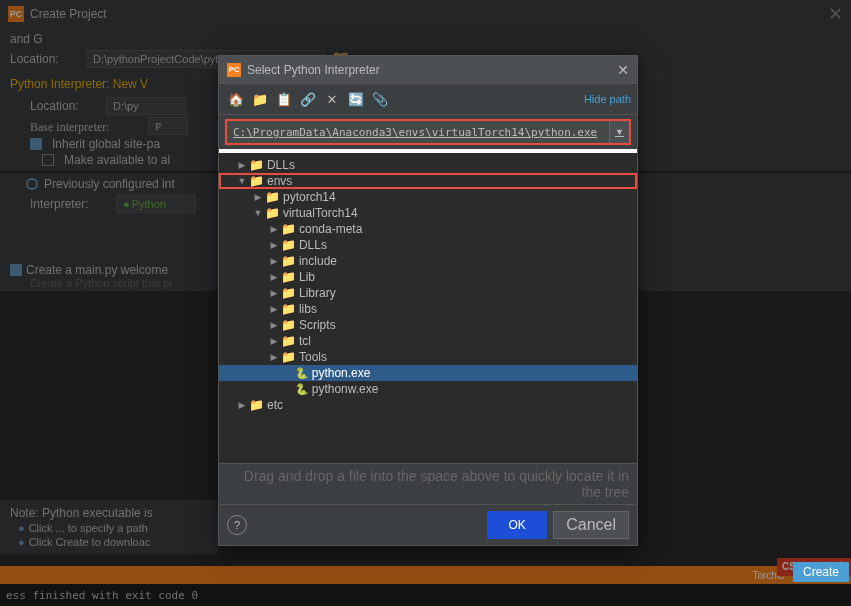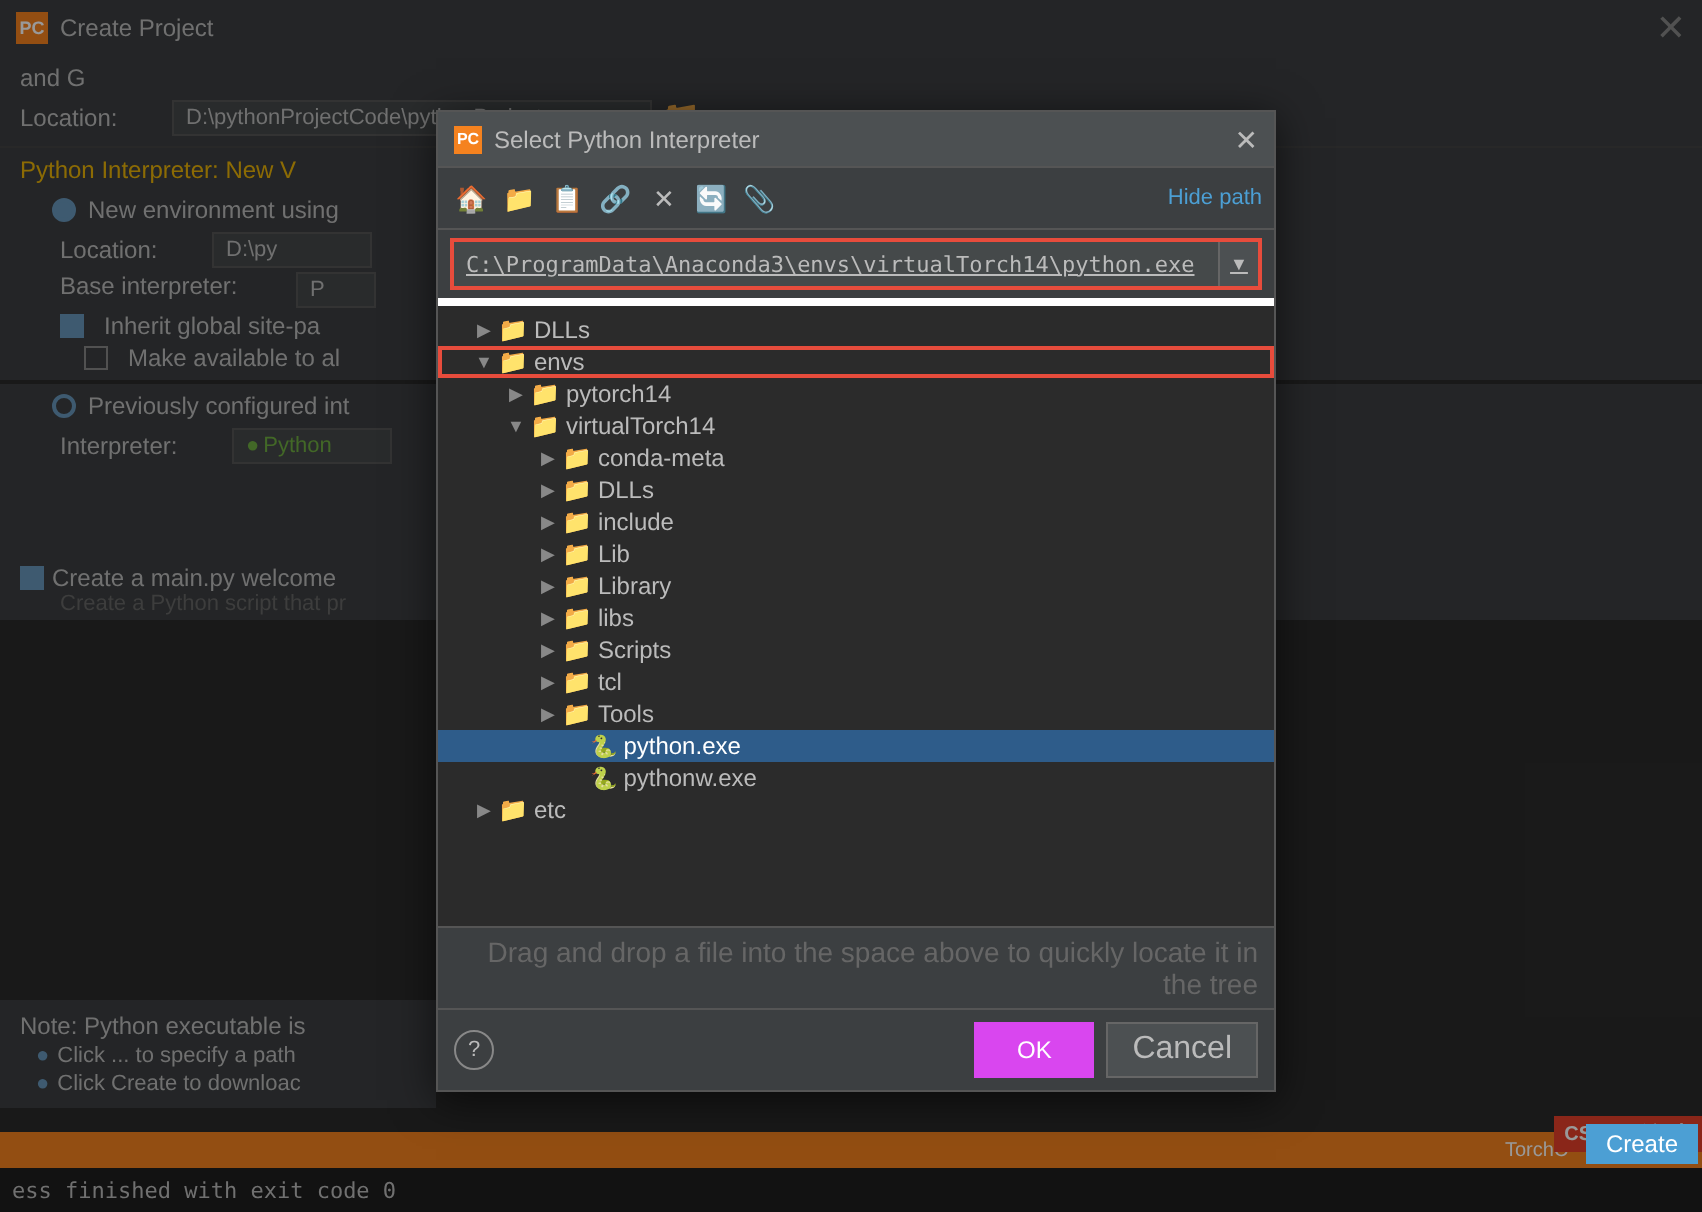--- a/index.html
+++ b/index.html
@@ -294,21 +294,21 @@
       align-items: center;
       justify-content: center;
     }
 
     .footer-buttons {
       display: flex;
       gap: 6px;
     }
 
     .btn-ok {
-      background: #d946ef;
+      background: #1d4ed8;
       color: white;
       border: none;
       padding: 4px 18px;
       font-size: 12px;
       cursor: pointer;
       min-width: 60px;
       margin-left: 19px;
     }
 
     .btn-cancel {
@@ -341,29 +341,25 @@
       <div style="background:#45494a; border:1px solid #555; padding:2px 6px; font-size:11px; color:#bbb; min-width:240px;">D:\pythonProjectCode\pythonProject</div>
       <span style="color:#888; font-size:16px;">📂</span>
     </div>
   </div>
 
   <div style="padding:4px 10px 2px; background:#3c3f41;">
     <span style="font-size:12px; color:#eab308;">Python Interpreter: New V</span>
   </div>
 
   <div style="padding:2px 10px; background:#3c3f41;">
-    <div class="radio-option">
-      <span class="radio-circle filled"></span>
-      <span>New environment using</span>
-    </div>
     <div style="display:flex; align-items:center; gap:6px; margin: 2px 0 2px 20px;">
       <span style="min-width:70px;">Location:</span>
       <div style="background:#45494a; border:1px solid #555; padding:2px 6px; font-size:11px; color:#bbb; min-width:80px;">D:\py</div>
     </div>
-    <div style="display:flex; align-items:flex-start; gap:18px; margin: 2px 0 2px 20px;">
+    <div style="display:flex; align-items:flex-end; gap:18px; margin: 2px 0 2px 20px; font-family: Liberation Serif, serif;">
       <span style="min-width:100px;">Base interpreter:</span>
       <div style="background:#45494a; border:1px solid #555; padding:2px 6px; font-size:11px; color:#bbb; min-width:40px; display:flex; align-items:center;">
         <span>P</span>
       </div>
     </div>
     <div style="display:flex; align-items:center; gap:6px; margin:2px 0 2px 20px;">
       <span style="width:12px; height:12px; border:1px solid #6897bb; background:#6897bb; display:inline-block; margin-right:4px;"></span>
       <span>Inherit global site-pa</span>
     </div>
     <div style="display:flex; align-items:center; gap:6px; margin:2px 0 2px 32px;">

